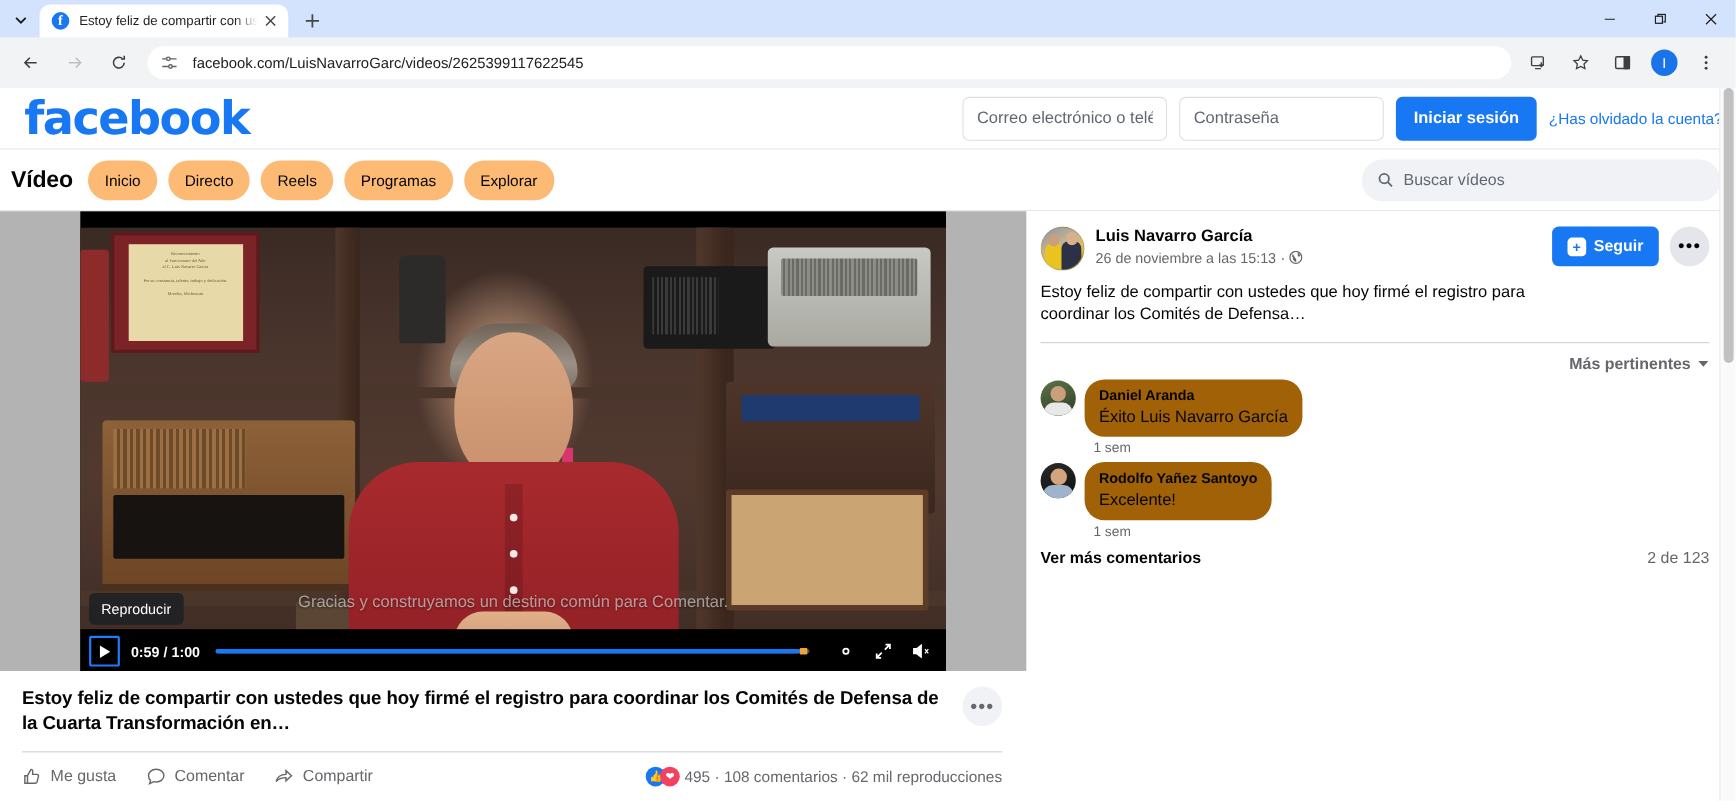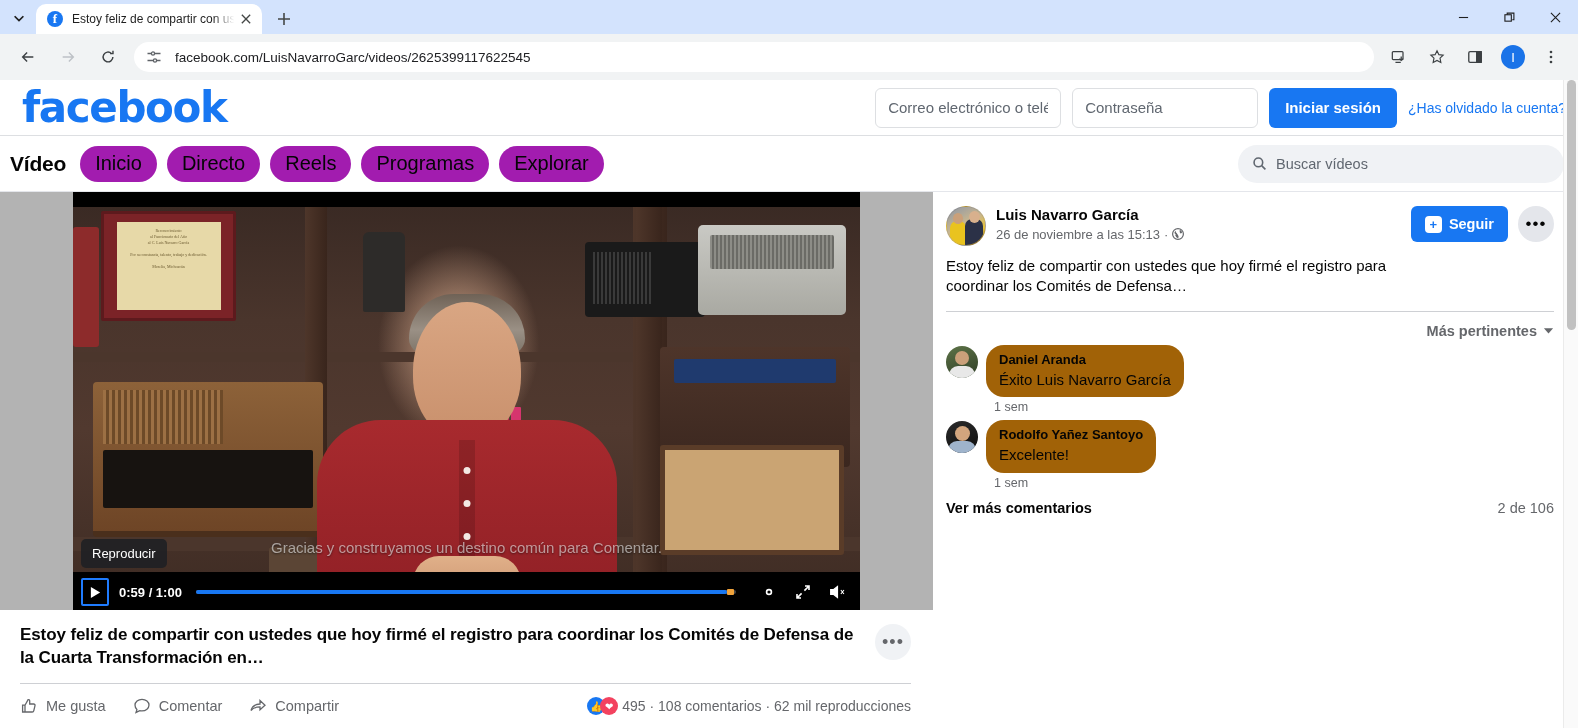--- a/index.html
+++ b/index.html
@@ -141,21 +141,21 @@
     height: 56px; display: flex; align-items: center;
     padding: 0 14px 0 10px; border-bottom: 1px solid #e4e6eb;
     background: #fff;
   }
   .vid-title {
     font-size: 21px; font-weight: bold; color: #050505;
     margin-right: 14px; letter-spacing: -0.2px;
   }
   .pill {
     height: 36px; padding: 0 15px; border-radius: 18px;
-    background: #a21caf; color: #050505; font-size: 20px;
+    background: #fdba74; color: #050505; font-size: 14px;
     display: flex; align-items: center; margin-right: 10px;
     cursor: pointer; white-space: nowrap;
   }
   .vid-search {
     margin-left: auto; width: 326px; height: 38px; background: #f0f2f5;
     border-radius: 19px; display: flex; align-items: center; padding: 0 14px;
   }
   .vid-search svg { width: 15px; height: 15px; color: #606770; flex:0 0 15px;}
   .vid-search-label { margin-left: 9px; font-size: 14.5px; color: #606770; }
 
@@ -769,21 +769,21 @@
             </div>
           <div class="bubble">
             <div class="c-name">Rodolfo Yañez Santoyo</div>
             <div class="c-text">Excelente!</div>
           </div>
         </div>
         <div class="c-time">1 sem</div>
 
         <div class="comments-footer">
           <span class="see-more-comments">Ver más comentarios</span>
-          <span class="count-of">2 de 106</span>
+          <span class="count-of">2 de 123</span>
         </div>
       </div>
     </div>
   </div>
 
   <div class="scrollbar">
     <div class="scroll-thumb"></div>
   </div>
 </div>
 

